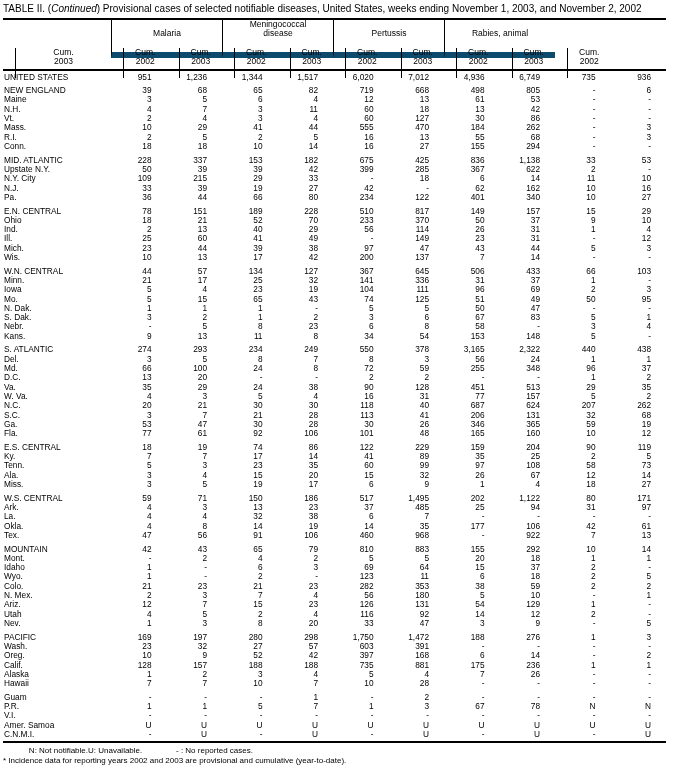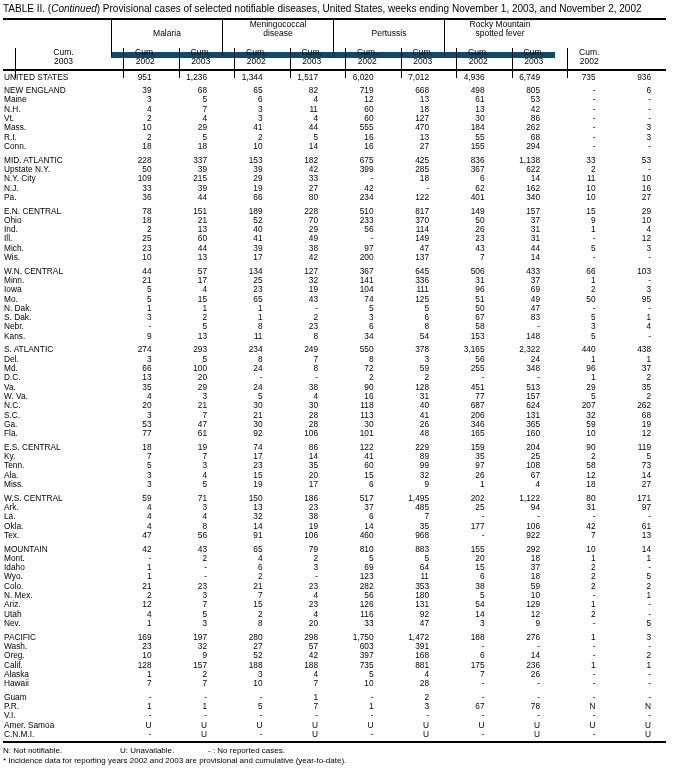--- a/index.html
+++ b/index.html
@@ -16,40 +16,39 @@
   .area-hdr{display:flex;align-items:flex-end;font-size:8.5px;padding:0 0 1px 1px;}
   .cum{border-left:1px solid #000;font-size:8.5px;line-height:9px;display:flex;flex-direction:column;
        justify-content:flex-end;align-items:center;padding-bottom:12px;margin-left:12px;}
   .tbody{border-bottom:2px solid #000;padding:2px 0 2px 0;}
   .row{display:grid;grid-template-columns:108px repeat(10,1fr);height:9.3px;line-height:9.3px;font-size:8.3px;}
   .area{padding-left:1px;white-space:nowrap;overflow:hidden;}
   .val{text-align:right;padding-right:15px;white-space:nowrap;}
   .gap{height:4.4px;}
   .foot{margin-top:3px;font-size:8px;line-height:10px;}
   .fn{display:inline-block;}
-  .fn-n{width:85px;}
-  .fn-u{width:88px;margin-left:32px;}
+  .fn-n{width:85px;text-align:right;}
+  .fn-u{width:88px;}
 </style>
 </head>
 <body>
 
 <div class="page">
   <div class="title">
     <span class="t1"><span>TABLE II. (</span><i>Continued</i><span>) Provisional cases of selected notifiable diseases, United States, weeks ending November 1, 2003, and November 2, 2002</span></span>
   </div>
 
   <div class="tbl">
     <div class="hdr-top">
       <div class="spacer"></div>
       <div class="grp">Malaria</div>
       <div class="grp">Meningococcal
 disease</div>
       <div class="grp">Pertussis</div>
-      <div class="grp">Rocky Mountain
-spotted fever</div>
+      <div class="grp">Rabies, animal</div>
     </div>
     <div class="hdr-sub">
     <div class="cum">
           <div>Cum.</div>
           <div>2003</div>
         </div>
         <div class="cum">
           <div>Cum.</div>
           <div>2002</div>
         </div>

